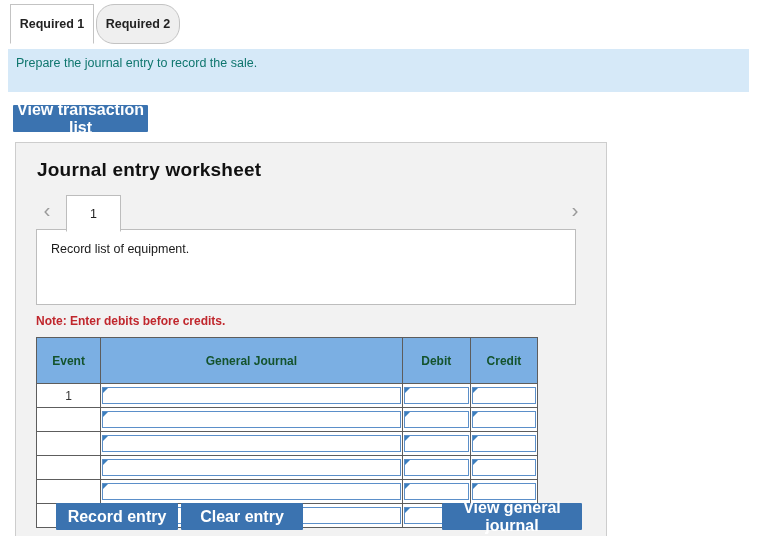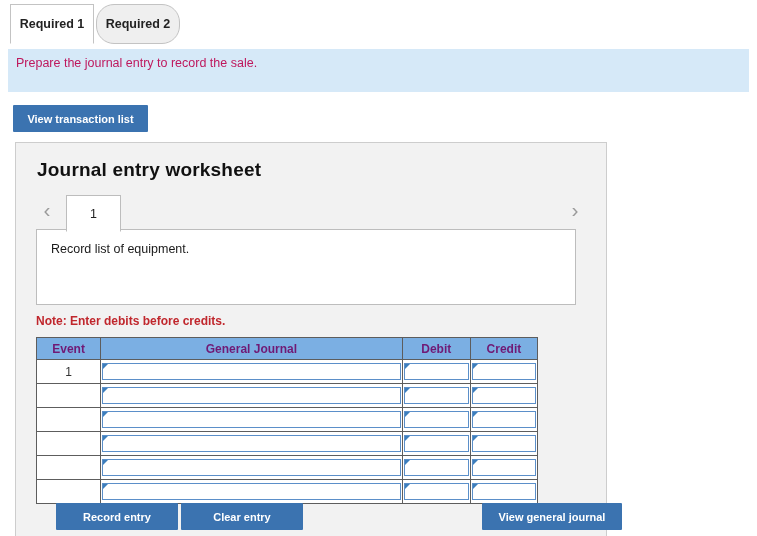--- a/index.html
+++ b/index.html
@@ -56,30 +56,30 @@
     height: 43px;
     box-sizing: border-box;
     background: #d6e9f8;
     padding: 6px 8px 0 8px;
   }
   .instr-line {
     font-size: 12.5px;
     line-height: 17px;
     white-space: nowrap;
   }
-  .instr-line.plain { color: #be185d; }
+  .instr-line.plain { color: #0f766e; }
   .instr-line.warn  { color: #c0272d; }
 
   
   .btn {
     background: #3b73b0;
     color: #ffffff;
     border: none;
     font-family: "Liberation Sans", sans-serif;
-    font-size: 11px;
+    font-size: 16px;
     font-weight: bold;
     text-align: center;
     cursor: pointer;
     box-sizing: border-box;
     padding: 0;
     border-radius: 1px;
     display: flex;
     align-items: center;
     justify-content: center;
   }
@@ -171,23 +171,23 @@
     width: 502px;
     border-collapse: collapse;
     table-layout: fixed;
   }
   .jtable th {
     background: #7bafe3;
     border: 1px solid #5d5d5d;
     height: 21px;
     font-size: 12px;
     font-weight: bold;
-    color: #701a75;
+    color: #14532d;
     text-align: center;
-    padding: 0;
+    padding: 12px;
   }
   .jtable td {
     border: 1px solid #5d5d5d;
     height: 21px;
     background: #ffffff;
     padding: 0;
     vertical-align: middle;
   }
   .col-event  { width: 64px; }
   .col-gj     { width: 301px; }
@@ -213,21 +213,21 @@
     position: absolute;
     left: 0; top: 0;
     width: 0; height: 0;
     border-top: 5px solid #3d7ebc;
     border-right: 5px solid transparent;
   }
 
   
   #record-entry        { position: absolute; left: 20px;  top: 360px; width: 122px; height: 27px; margin-left: 20px; }
   #clear-entry         { position: absolute; left: 165px; top: 360px; width: 122px; height: 27px; }
-  #view-general-journal{ position: absolute; left: 426px; top: 360px; width: 140px; height: 27px; margin-left: 40px; }
+  #view-general-journal{ position: absolute; left: 426px; top: 360px; width: 140px; height: 27px; }
 </style>
 </head>
 <body>
 
 <div class="tabstrip">
   <div class="tab active" id="tab-1">
     <span>Required 1</span>
   </div>
   <div class="tab" id="tab-2">
     <span>Required 2</span>

